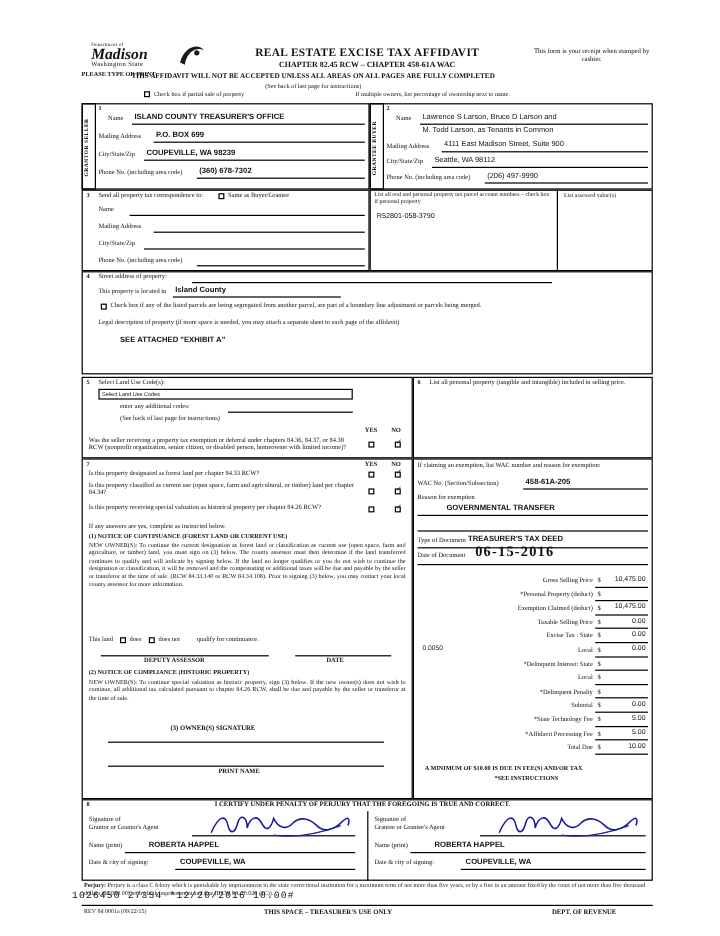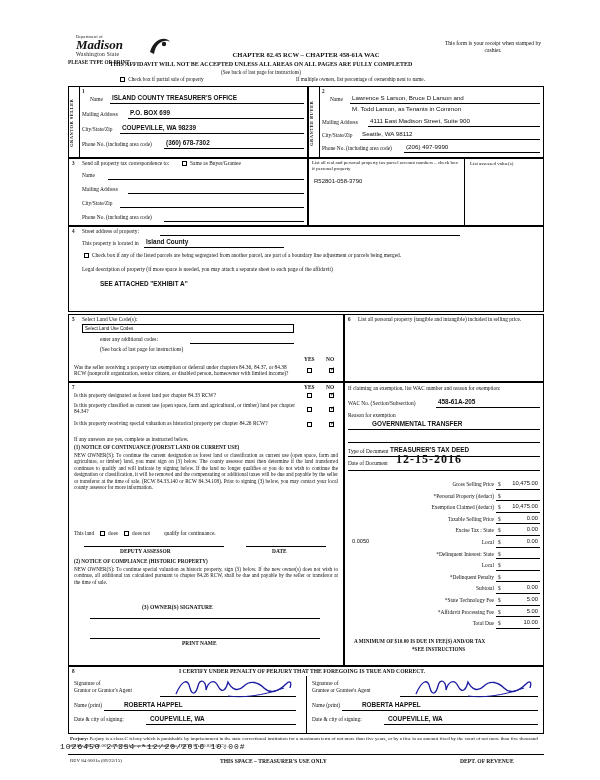--- a/index.html
+++ b/index.html
@@ -46,20 +46,21 @@
 
     <div class="logo">
       <div class="dept">Department of</div>
       <div class="rev">Madison</div>
       <div class="wash">Washington State</div>
       <svg class="swoosh" viewBox="0 0 24 20">
         <path d="M2 16 C6 2, 18 0, 22 6 C18 3, 8 5, 6 18 Z" fill="#1b1b1b"></path>
         <circle cx="16" cy="8" r="2.2" fill="#1b1b1b"></circle>
       </svg>
     </div>
+    <div class="title">REAL ESTATE EXCISE TAX AFFIDAVIT</div>
     <div class="subtitle">CHAPTER 82.45 RCW – CHAPTER 458-61A WAC</div>
     <div class="notice">THIS AFFIDAVIT WILL NOT BE ACCEPTED UNLESS ALL AREAS ON ALL PAGES ARE FULLY COMPLETED</div>
     <div class="notice2">(See back of last page for instructions)</div>
     <div class="pleasetype">PLEASE TYPE OR PRINT</div>
     <div class="receipt">This form is your receipt when stamped by cashier.</div>
     <div class="partialrow">
       <span class="cb"></span>
       <span style="margin-left:2px">Check box if partial sale of property</span>
     </div>
     <div class="ownersrow">If multiple owners, list percentage of ownership next to name.</div>
@@ -189,21 +190,21 @@
     <div class="valb" style="left:378px;top:380px;">458-61A-205</div>
     <div style="position:absolute;left:376px;top:389px;width:104px;border-bottom:1px solid #000;"></div>
     <div class="lbl" style="left:288px;top:394px;">Reason for exemption</div>
     <div class="valb" style="left:312px;top:402px;">GOVERNMENTAL TRANSFER</div>
     <div style="position:absolute;left:288px;top:411px;width:192px;border-bottom:1px solid #000;"></div>
     <div style="position:absolute;left:288px;top:424px;width:192px;border-bottom:1px solid #000;"></div>
     <div class="lbl" style="left:288px;top:430px;">Type of Document</div>
     <div class="valb" style="left:330px;top:428px;">TREASURER'S TAX DEED</div>
     <div style="position:absolute;left:288px;top:438px;width:192px;border-bottom:1px solid #000;"></div>
     <div class="lbl" style="left:288px;top:442px;">Date of Document</div>
-    <div class="hand" style="position:absolute;left:336px;top:434px;">12-15-2016</div>
+    <div class="hand" style="position:absolute;left:336px;top:434px;">06-15-2016</div>
     <div style="position:absolute;left:288px;top:452px;width:192px;border-bottom:1px solid #000;"></div>
 
     <div id="amount-rows">
         <div class="lbl" style="left: 288px; top: 463px; text-align: right; width: 146px;">Gross Selling Price</div>
         <div class="lbl" style="left: 438px; top: 463px;">$</div>
         <div class="val" style="left: 440px; top: 462px; width: 38px; text-align: right; font-size: 5.8px;">10,475.00</div>
         <div style="position: absolute; left: 436px; top: 470.5px; width: 44px; border-bottom: 1px solid rgb(0, 0, 0);"></div>
         <div class="lbl" style="left: 288px; top: 474.6px; text-align: right; width: 146px;">*Personal Property (deduct)</div>
         <div class="lbl" style="left: 438px; top: 474.6px;">$</div>
         <div class="val" style="left: 440px; top: 473.6px; width: 38px; text-align: right; font-size: 5.8px;"></div>

